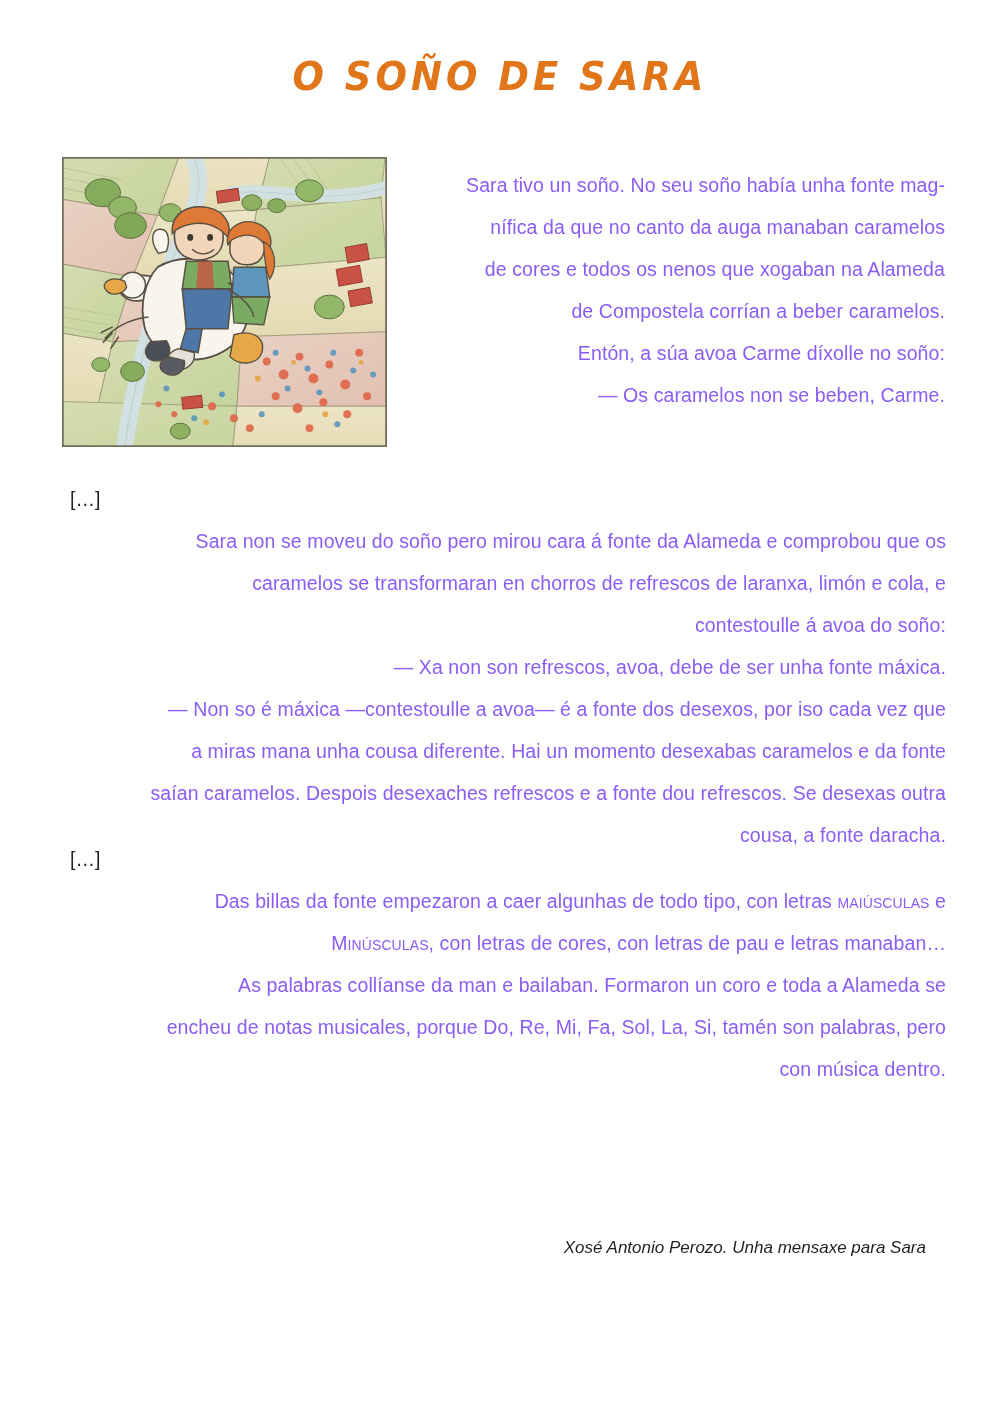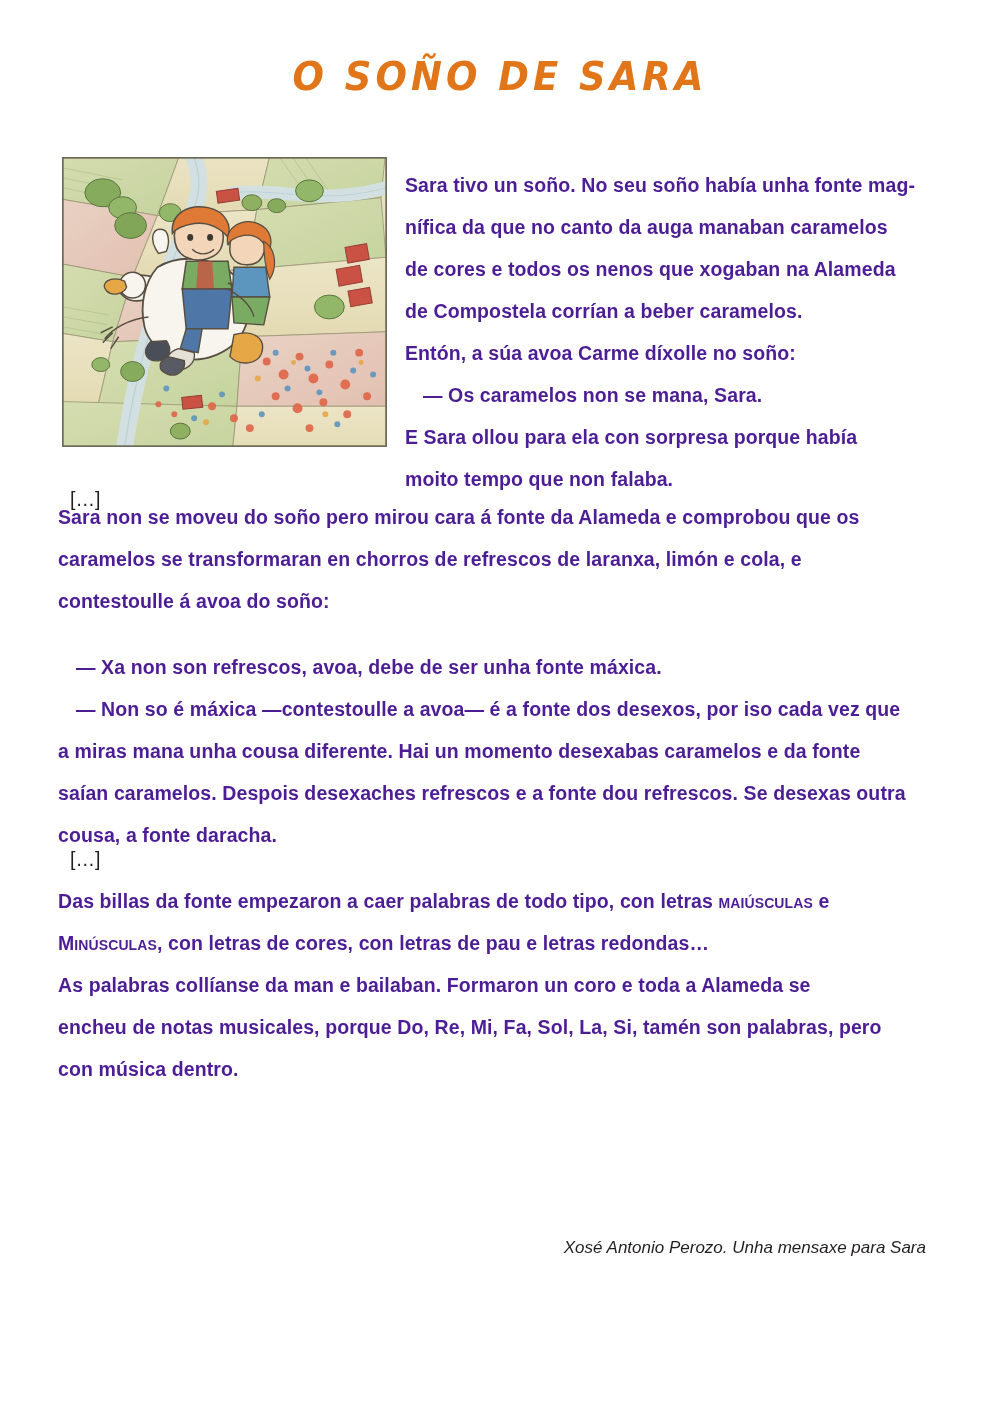--- a/index.html
+++ b/index.html
@@ -58,24 +58,23 @@
   .full {
     position: absolute;
     left: 58px;
     width: 888px;
   }
   p.tx {
     margin: 0;
     font-size: 19.5px;
     line-height: 42px;
     letter-spacing: 0.1px;
-    color: #4c1d95;
-    text-align: left;
+    color: #8b5cf6;
+    text-align: right;
     white-space: pre-wrap;
-    font-weight: bold;
   }
   p.tx.hang { text-indent: 18px; }
   .brk {
     margin: 0;
     font-size: 19.5px;
     line-height: 42px;
     text-indent: 12px;
     color: #231f20;
   }
   .smallcaps {
@@ -268,50 +267,48 @@
       <rect x="0" y="0" width="325" height="290" fill="none" stroke="#6d6a58" stroke-width="1.4"></rect>
     </svg>
   </div>
 
   <div class="col-right">
     <p class="tx">Sara tivo un soño. No seu soño había unha fonte mag-
 nífica da que no canto da auga manaban caramelos
 de cores e todos os nenos que xogaban na Alameda
 de Compostela corrían a beber caramelos.
 Entón, a súa avoa Carme díxolle no soño:</p>
-    <p class="tx hang">— Os caramelos non se mana, Sara.</p>
-    <p class="tx">E Sara ollou para ela con sorpresa porque había
-moito tempo que non falaba.</p>
+    <p class="tx hang">— Os caramelos non se beben, Carme.</p>
   </div>
 
   <div class="full" style="top:478px">
     <p class="brk">[…]</p>
   </div>
 
-  <div class="full" style="top:496px">
+  <div class="full" style="top:520px">
     <p class="tx">Sara non se moveu do soño pero mirou cara á fonte da Alameda e comprobou que os
 caramelos se transformaran en chorros de refrescos de laranxa, limón e cola, e
 contestoulle á avoa do soño:</p>
   </div>
 
   <div class="full" style="top:646px">
     <p class="tx hang">— Xa non son refrescos, avoa, debe de ser unha fonte máxica.</p>
     <p class="tx hang">— Non so é máxica —contestoulle a avoa— é a fonte dos desexos, por iso cada vez que
 a miras mana unha cousa diferente. Hai un momento desexabas caramelos e da fonte
 saían caramelos. Despois desexaches refrescos e a fonte dou refrescos. Se desexas outra
 cousa, a fonte daracha.</p>
   </div>
 
   <div class="full" style="top:838px">
     <p class="brk">[…]</p>
   </div>
 
   <div class="full" style="top:880px">
-    <p class="tx"><span>Das billas da fonte empezaron a caer palabras de todo tipo, con letras </span><span class="smallcaps">maiúsculas</span><span> e
-</span><span class="smallcaps">Minúsculas</span><span>, con letras de cores, con letras de pau e letras redondas…</span></p>
+    <p class="tx"><span>Das billas da fonte empezaron a caer algunhas de todo tipo, con letras </span><span class="smallcaps">maiúsculas</span><span> e
+</span><span class="smallcaps">Minúsculas</span><span>, con letras de cores, con letras de pau e letras manaban…</span></p>
   </div>
 
   <div class="full" style="top:964px">
     <p class="tx">As palabras collíanse da man e bailaban. Formaron un coro e toda a Alameda se
 encheu de notas musicales, porque Do, Re, Mi, Fa, Sol, La, Si, tamén son palabras, pero
 con música dentro.</p>
   </div>
 
 
   <div class="attrib">Xosé Antonio Perozo. Unha mensaxe para Sara</div>

